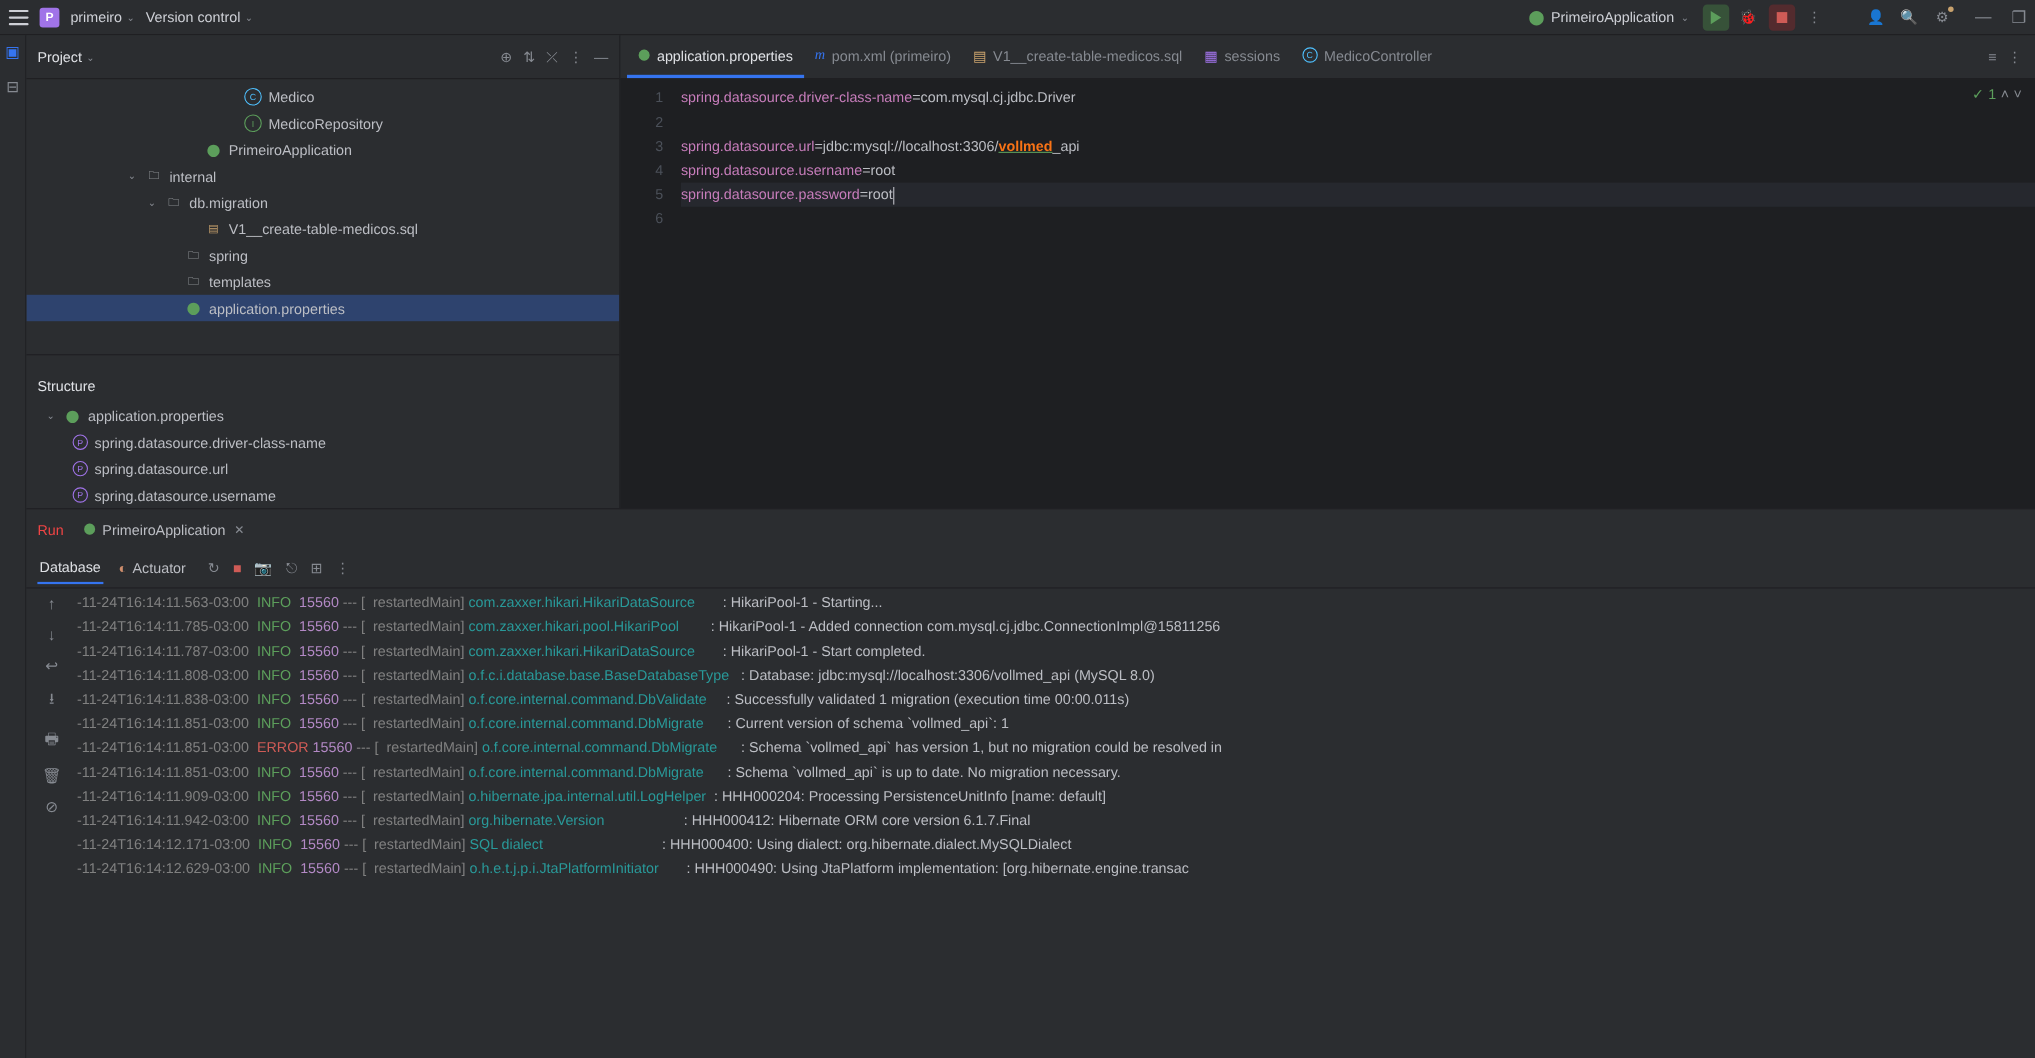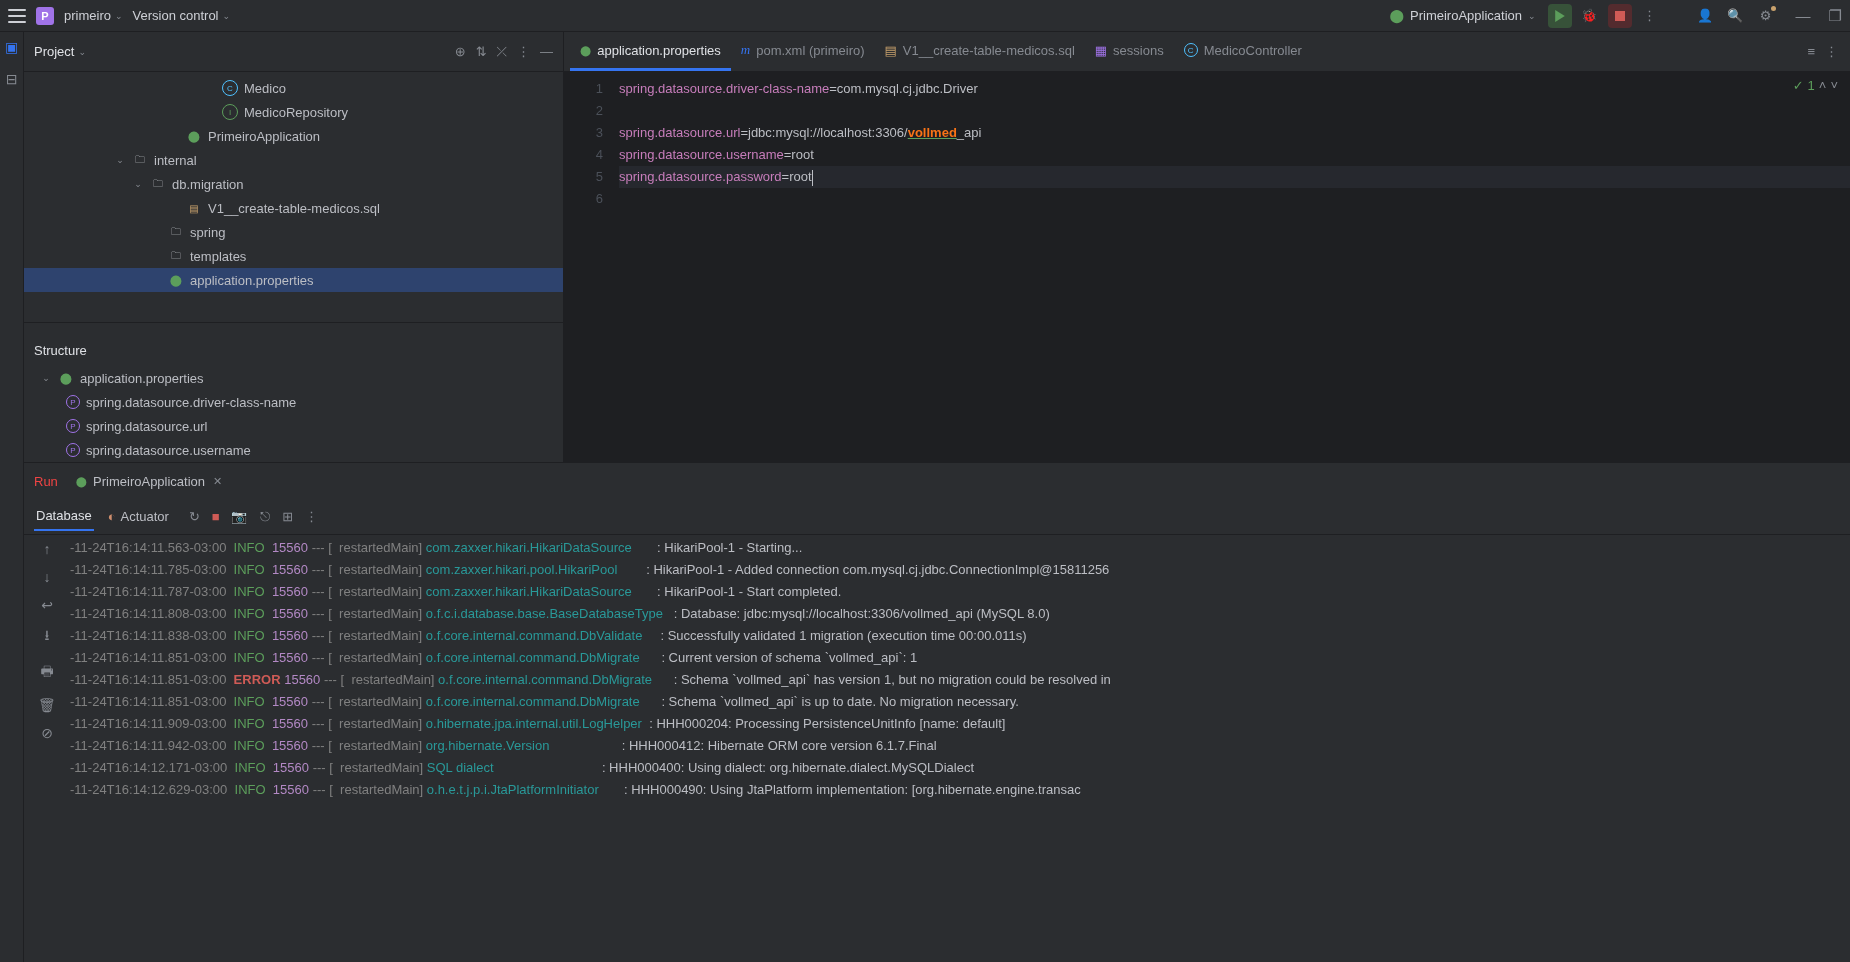--- a/index.html
+++ b/index.html
@@ -79,21 +79,21 @@
 .console-bar .actuator { color:#bcbec4; display:flex; align-items:center; gap:5px; cursor:pointer; }
 .console-bar .tool-icons { display:flex; gap:12px; color:#868a91; margin-left:6px; }
 .console-bar .tool-icons span { cursor:pointer; }
 
 .console-body { flex:1; display:flex; overflow:hidden; }
 .console-rail { width:46px; display:flex; flex-direction:column; align-items:center; padding-top:6px; gap:12px; color:#868a91; }
 .console-rail span { cursor:pointer; font-size:14px; }
 .log-lines { flex:1; overflow:auto; font-family:'JetBrains Mono','Consolas',monospace; font-size:12.5px; line-height:22px; padding:2px 0 0 0; white-space:pre; }
 .log-ts { color:#808080; }
 .log-info { color:#5c9e5b; }
-.log-error { color:#cf5b56;font-weight:bold; }
+.log-error { color:#cf5b56; }
 .log-pid { color:#b389c5; }
 .log-thread { color:#808080; }
 .log-class { color:#299999; }
 .log-msg { color:#bcbec4; }
 </style>
 </head>
 <body>
 
 <div class="titlebar">
   <div class="titlebar-left">

